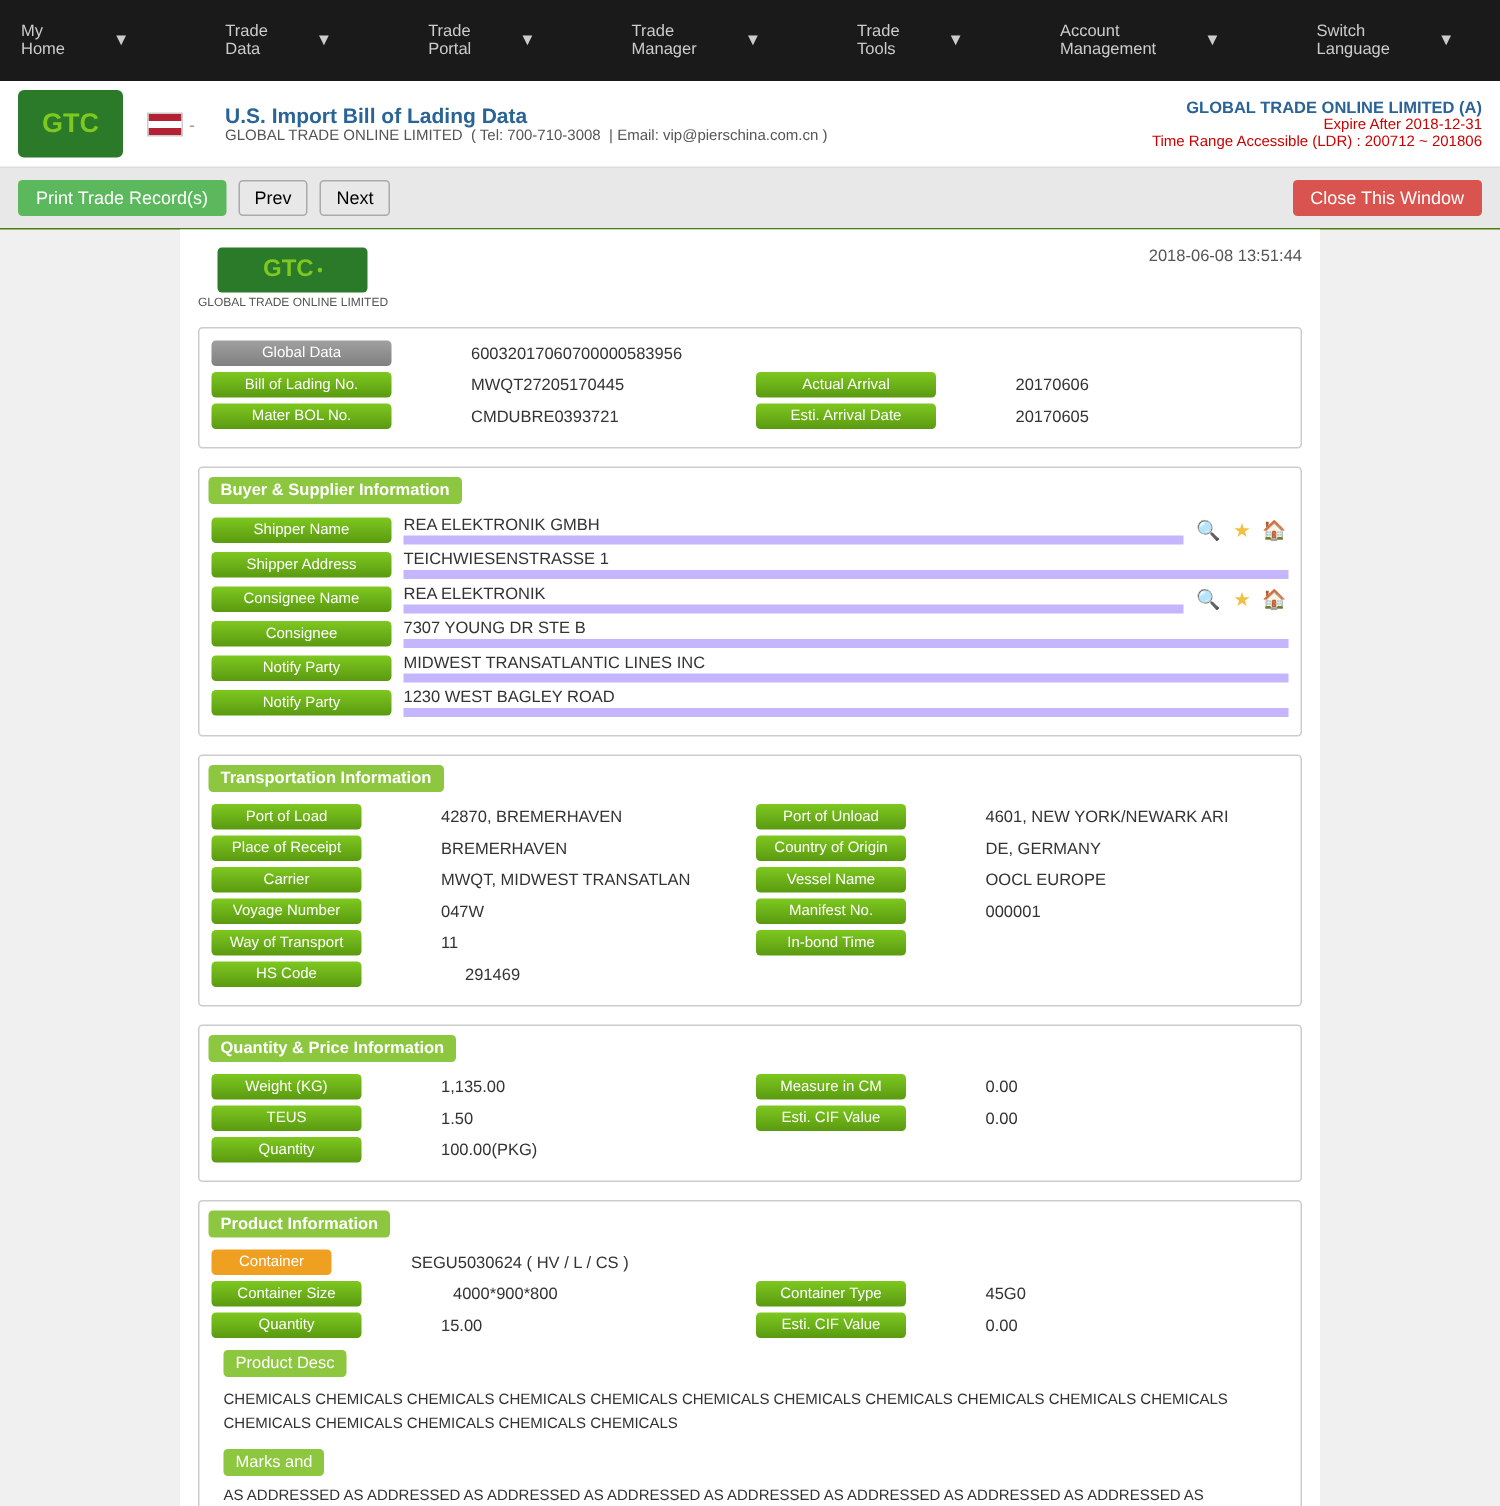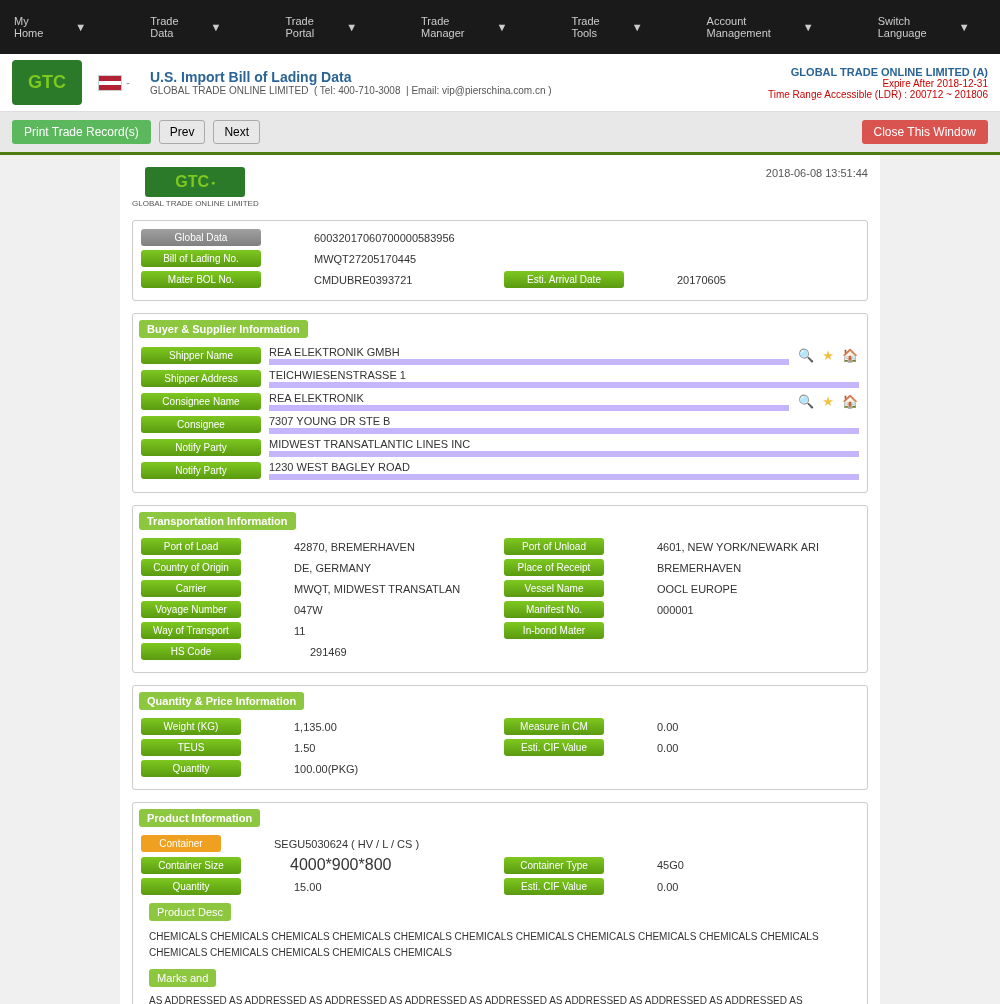--- a/index.html
+++ b/index.html
@@ -38,21 +38,21 @@
     .header-right { margin-left: auto; text-align: right; font-size: 10px; color: #c00; }
     .header-right .brand { color: #2a6496; font-weight: bold; font-size: 11px; }
 
     
     .toolbar {
       background: #e8e8e8;
       padding: 8px 12px;
       display: flex;
       align-items: center;
       gap: 8px;
-      border-bottom: 3px solid #4d7c0f;
+      border-bottom: 1px solid #4d7c0f;
     }
     .btn-print { background: #5cb85c; color: #fff; border: none; padding: 5px 12px; border-radius: 3px; cursor: pointer; font-size: 12px; }
     .btn-nav { background: #e8e8e8; border: 1px solid #aaa; padding: 4px 10px; border-radius: 3px; cursor: pointer; font-size: 12px; }
     .btn-close { background: #d9534f; color: #fff; border: none; padding: 5px 12px; border-radius: 3px; cursor: pointer; font-size: 12px; margin-left: auto; }
 
     
     .content { background: #fff; margin: 0 auto; max-width: 760px; padding: 12px; }
     .doc-header { display: flex; justify-content: space-between; align-items: flex-start; margin-bottom: 12px; }
     .doc-logo { display: flex; flex-direction: column; align-items: center; }
     .doc-logo-box { width: 100px; height: 30px; background: #2a7a2a; border-radius: 3px; display: flex; align-items: center; justify-content: center; }
@@ -165,21 +165,21 @@
       <span class="logo-gto">GTC</span>
     </div>
     <div class="flag-area">
       <div class="flag"></div>
       <span style="color:#999">-</span>
     </div>
     <div class="site-title">
       <h2>U.S. Import Bill of Lading Data</h2>
       <p>
         <span>GLOBAL TRADE ONLINE LIMITED</span>
-        &nbsp;( <span>Tel: 400-710-3008</span>
+        &nbsp;( <span>Tel: 700-710-3008</span>
         &nbsp;| <span>Email: vip@pierschina.com.cn</span> )
       </p>
     </div>
   </div>
   <div class="header-right">
     <div class="brand">GLOBAL TRADE ONLINE LIMITED (A)</div>
     <div>Expire After 2018-12-31</div>
     <div>Time Range Accessible (LDR) : 200712 ~ 201806</div>
   </div>
 </div>
@@ -207,20 +207,24 @@
   <div style="border:1px solid #ccc; border-radius:3px; margin-bottom:12px; padding:8px;">
     <div class="field-row">
       <span class="label-global">Global Data</span>
       <span class="field-value-plain">60032017060700000583956</span>
     </div>
     <div class="field-row-2">
       <div class="field-col">
         <span class="field-label">Bill of Lading No.</span>
         <span class="field-value-plain">MWQT27205170445</span>
       </div>
+      <div class="field-col">
+        <span class="field-label">Actual Arrival</span>
+        <span class="field-value-plain">20170606</span>
+      </div>
     </div>
     <div class="field-row-2">
       <div class="field-col">
         <span class="field-label">Mater BOL No.</span>
         <span class="field-value-plain">CMDUBRE0393721</span>
       </div>
       <div class="field-col">
         <span class="field-label">Esti. Arrival Date</span>
         <span class="field-value-plain">20170605</span>
       </div>
@@ -275,27 +279,27 @@
           <span class="field-label-sm">Port of Load</span>
           <span class="field-value-plain" style="margin-left:8px;font-size:11px;">42870, BREMERHAVEN</span>
         </div>
         <div class="field-col">
           <span class="field-label-sm">Port of Unload</span>
           <span class="field-value-plain" style="margin-left:8px;font-size:11px;">4601, NEW YORK/NEWARK ARI</span>
         </div>
       </div>
       <div class="field-row-2">
         <div class="field-col">
+          <span class="field-label-sm">Place of Receipt</span>
+          <span class="field-value-plain" style="margin-left:8px;font-size:11px;">BREMERHAVEN</span>
+        </div>
+        <div class="field-col">
           <span class="field-label-sm">Country of Origin</span>
           <span class="field-value-plain" style="margin-left:8px;font-size:11px;">DE, GERMANY</span>
         </div>
-        <div class="field-col">
-          <span class="field-label-sm">Place of Receipt</span>
-          <span class="field-value-plain" style="margin-left:8px;font-size:11px;">BREMERHAVEN</span>
-        </div>
       </div>
       <div class="field-row-2">
         <div class="field-col">
           <span class="field-label-sm">Carrier</span>
           <span class="field-value-plain" style="margin-left:8px;font-size:11px;">MWQT, MIDWEST TRANSATLAN</span>
         </div>
         <div class="field-col">
           <span class="field-label-sm">Vessel Name</span>
           <span class="field-value-plain" style="margin-left:8px;font-size:11px;">OOCL EUROPE</span>
         </div>
@@ -309,21 +313,21 @@
           <span class="field-label-sm">Manifest No.</span>
           <span class="field-value-plain" style="margin-left:8px;font-size:11px;">000001</span>
         </div>
       </div>
       <div class="field-row-2">
         <div class="field-col">
           <span class="field-label-sm">Way of Transport</span>
           <span class="field-value-plain" style="margin-left:8px;font-size:11px;">11</span>
         </div>
         <div class="field-col">
-          <span class="field-label-sm">In-bond Mater</span>
+          <span class="field-label-sm">In-bond Time</span>
           <span class="field-value-plain" style="margin-left:8px;font-size:11px;"></span>
         </div>
       </div>
       <div class="field-row">
         <span class="field-label-sm">HS Code</span>
         <span class="field-value-plain" style="margin-left:24px;font-size:11px;">291469</span>
       </div>
     </div>
   </div>
 
@@ -360,21 +364,21 @@
   <div class="section">
     <span class="section-header">Product Information</span>
     <div class="section-body">
       <div class="field-row">
         <span class="label-orange">Container</span>
         <span class="field-value-plain" style="margin-left:8px;font-size:11px;">SEGU5030624 ( HV / L / CS )</span>
       </div>
       <div class="field-row-2" style="margin-top:4px;">
         <div class="field-col">
           <span class="field-label-sm">Container Size</span>
-          <span class="field-value-plain" style="margin-left:4px;font-size:16px;">4000*900*800</span>
+          <span class="field-value-plain" style="margin-left:16px;font-size:11px;">4000*900*800</span>
         </div>
         <div class="field-col">
           <span class="field-label-sm">Container Type</span>
           <span class="field-value-plain" style="margin-left:8px;font-size:11px;">45G0</span>
         </div>
       </div>
       <div class="field-row-2">
         <div class="field-col">
           <span class="field-label-sm">Quantity</span>
           <span class="field-value-plain" style="margin-left:8px;font-size:11px;">15.00</span>

